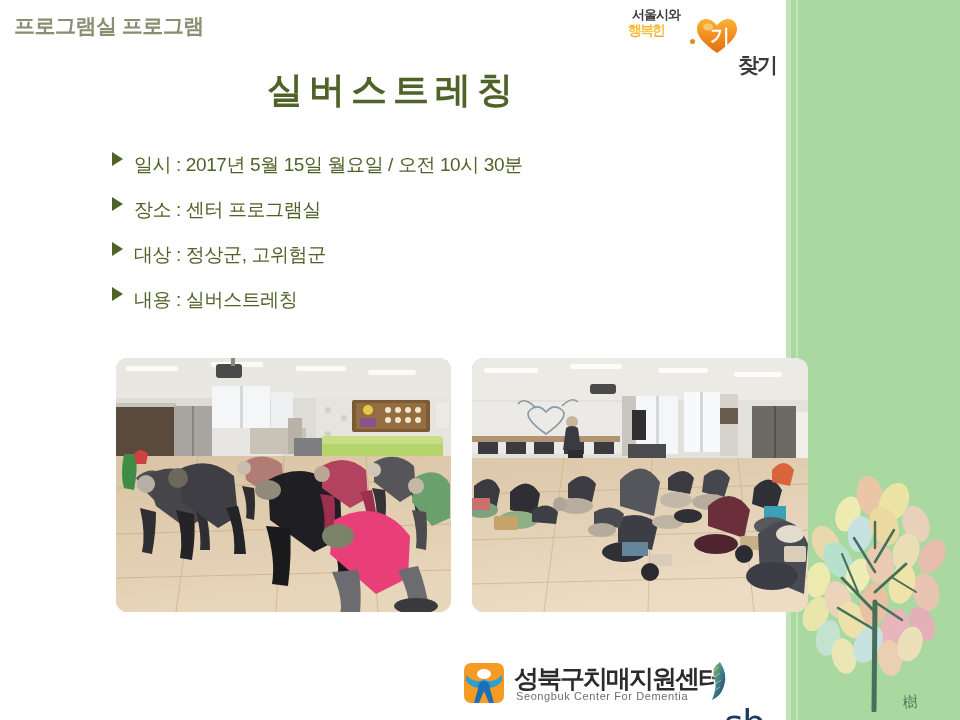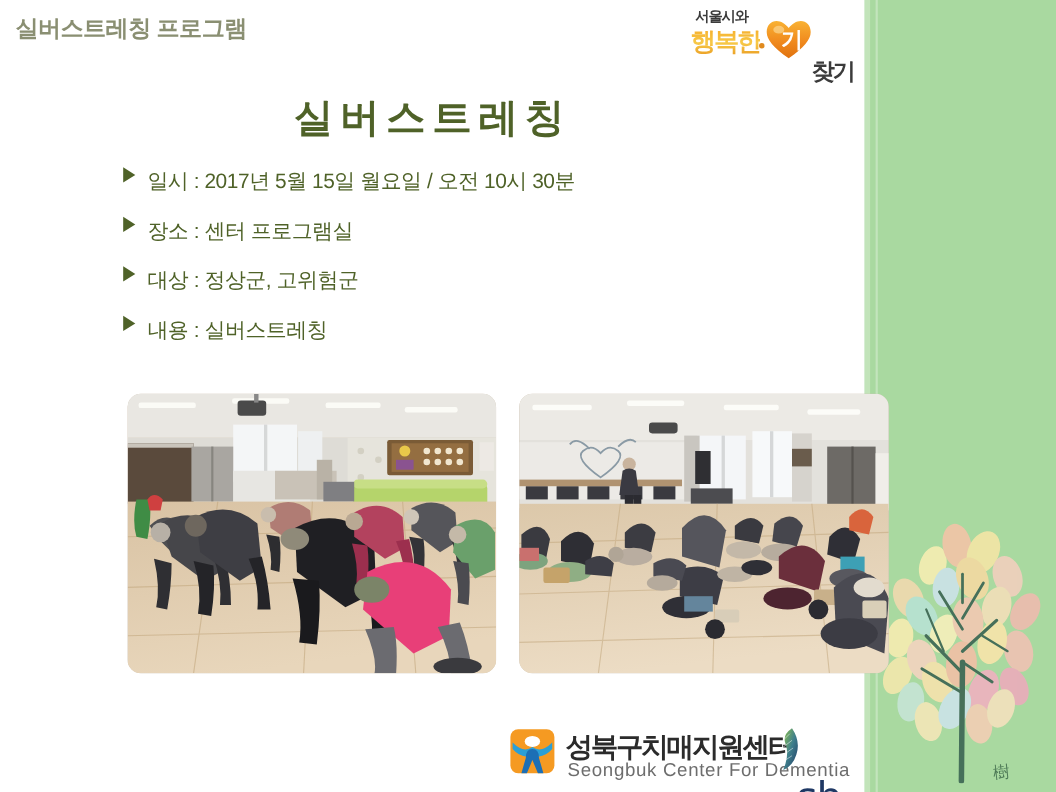--- a/index.html
+++ b/index.html
@@ -88,21 +88,21 @@
     font-size: 13px;
     font-weight: bold;
     color: #3b3b3b;
     letter-spacing: -1px;
     white-space: nowrap;
   }
   .brand-line2 {
     position: absolute;
     left: 0px;
     top: 16px;
-    font-size: 23px;
+    font-size: 14px;
     font-weight: bold;
     letter-spacing: -2px;
     white-space: nowrap;
     background: linear-gradient(180deg,#f5a623 0%,#f7c948 55%,#e8951c 100%);
     -webkit-background-clip: text;
     background-clip: text;
     color: transparent;
     -webkit-text-fill-color: transparent;
   }
   .brand-dot {
@@ -139,21 +139,21 @@
     color: #3b3b3b;
     letter-spacing: -2px;
     white-space: nowrap;
     margin-top: 28px;
   }
 
   
   .slide-title {
     position: absolute;
     left: 0;
-    top: 83px;
+    top: 66px;
     width: 786px;
     text-align: center;
     font-size: 36px;
     font-weight: bold;
     color: #4f6228;
     letter-spacing: 6px;
     white-space: nowrap;
   }
 
   
@@ -217,21 +217,21 @@
     font-size: 25px;
     font-weight: bold;
     color: #2b2b2b;
     letter-spacing: -2px;
     white-space: nowrap;
   }
   .fl-en {
     position: absolute;
     left: 54px;
     top: 33px;
-    font-size: 17px;
+    font-size: 11px;
     color: #6d6d6d;
     letter-spacing: 0.6px;
     white-space: nowrap;
     text-align: center;
   }
   .fl-feather {
     position: absolute;
     left: 240px;
     top: 4px;
     width: 26px;
@@ -299,21 +299,21 @@
           <path d="M60 140 L44 102" stroke-width="2"></path>
           <path d="M95 126 L118 140" stroke-width="2"></path>
           <path d="M77 96 L77 70" stroke-width="2.5"></path>
         </g>
       </svg>
     </div>
 
     <div class="tree-sign">樹</div>
   </div>
 
-  <div class="header-title">실버스트레칭 프로그램</div>
+  <div class="header-title">프로그램실 프로그램</div>
 
   <div class="brand-logo">
     <div class="brand-line1">서울시와</div>
     <div class="brand-line2">행복한</div>
     <div class="brand-dot"></div>
     <div class="brand-heart">
       <svg viewBox="0 0 42 36" xmlns="http://www.w3.org/2000/svg">
         <defs>
           <linearGradient id="hg" x1="0" y1="0" x2="0" y2="1">
             <stop offset="0%" stop-color="#f9b233"></stop>

